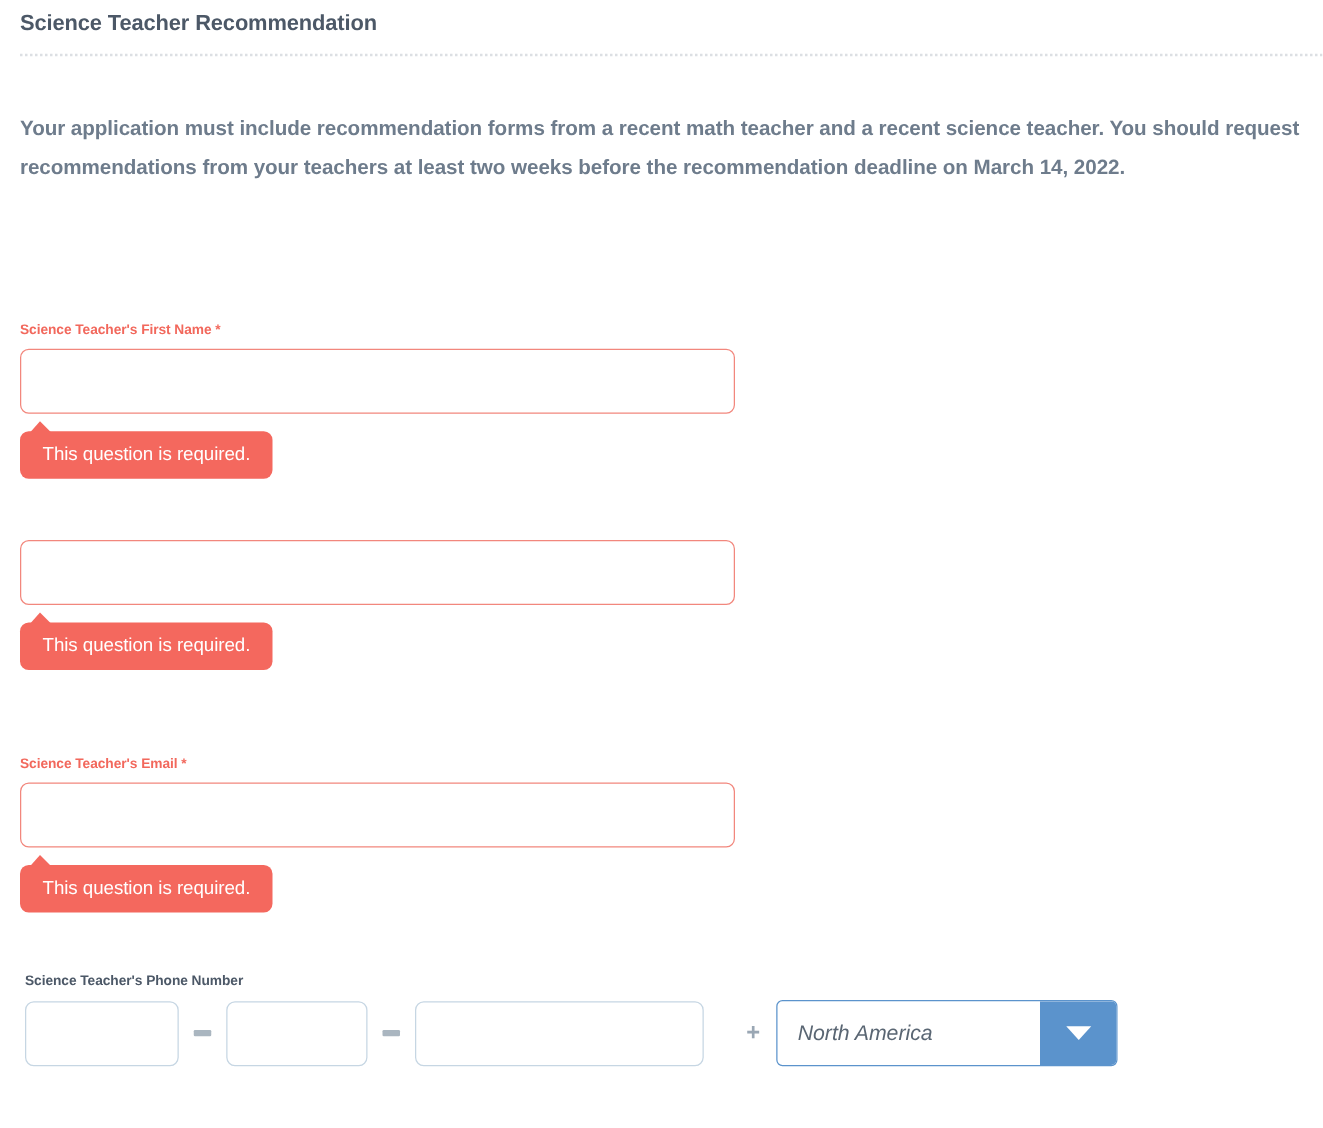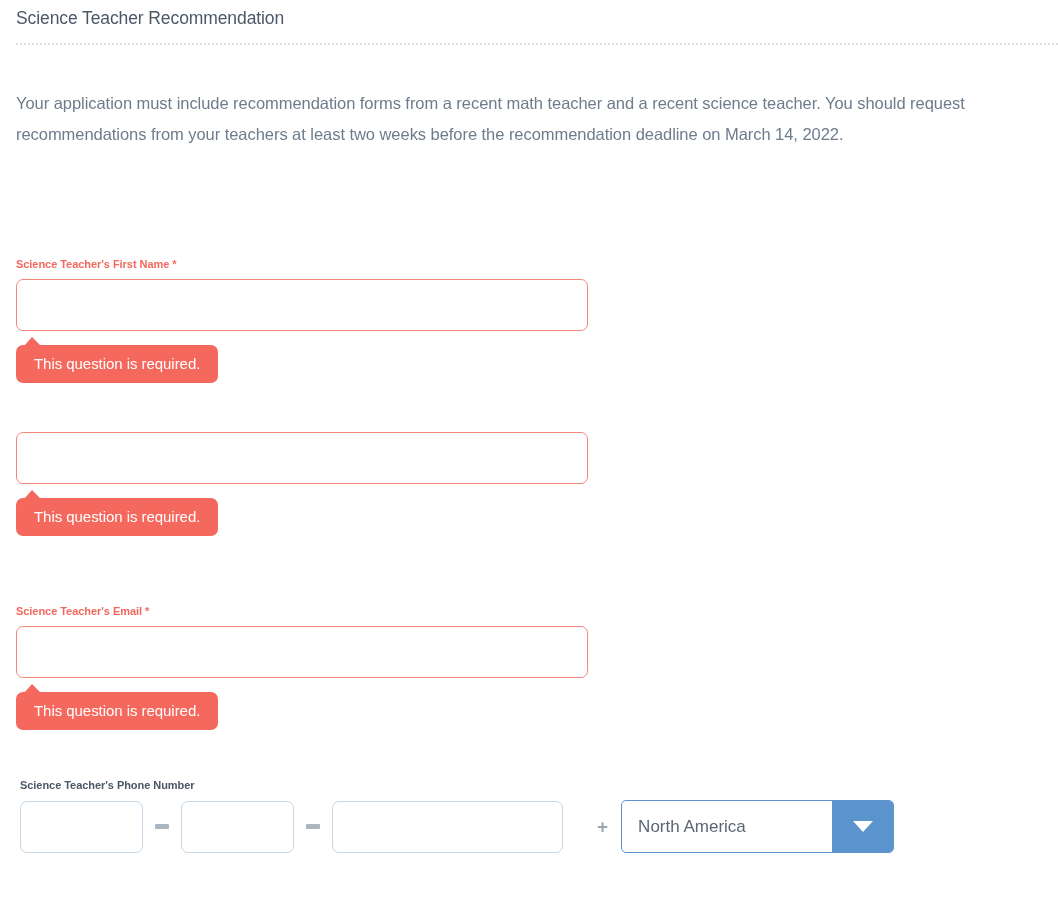--- a/index.html
+++ b/index.html
@@ -22,42 +22,42 @@
     height: 902px;
     padding: 0;
   }
 
   
   .section-title {
     position: absolute;
     left: 16px;
     top: 8px;
     font-size: 17.5px;
-    font-weight: normal;
+    font-weight: bold;
     color: #4c5867;
     letter-spacing: -0.1px;
     white-space: nowrap;
   }
   .title-divider {
     position: absolute;
     left: 16px;
     top: 43px;
     width: 1042px;
     height: 0;
     border-top: 2px dotted #dcdfe3;
   }
 
   
   .intro-para {
     position: absolute;
     left: 16px;
     font-size: 16.5px;
     line-height: 31px;
     color: #6e7c8c;
-    font-weight: 400;
+    font-weight: 700;
     letter-spacing: -0.05px;
   }
   .intro-para.p1 { top: 71px; width: 1030px; }
   .intro-para.p2 { top: 170px; width: 960px; }
 
   
   .field-block { position: absolute; left: 16px; }
   .fb1 { top: 258px; }
   .fb2 { top: 432px; }
   .fb3 { top: 605px; }
@@ -159,20 +159,21 @@
   .region-select {
     position: relative;
     display: flex;
     align-items: stretch;
     width: 273px;
     height: 53px;
     border: 1px solid #5b93cc;
     border-radius: 5px;
     background: #ffffff;
     overflow: hidden;
+    font-style: italic;
   }
   .region-value {
     flex: 1 1 auto;
     display: flex;
     align-items: center;
     padding-left: 16px;
     font-size: 17px;
     color: #5a6673;
     white-space: nowrap;
   }

